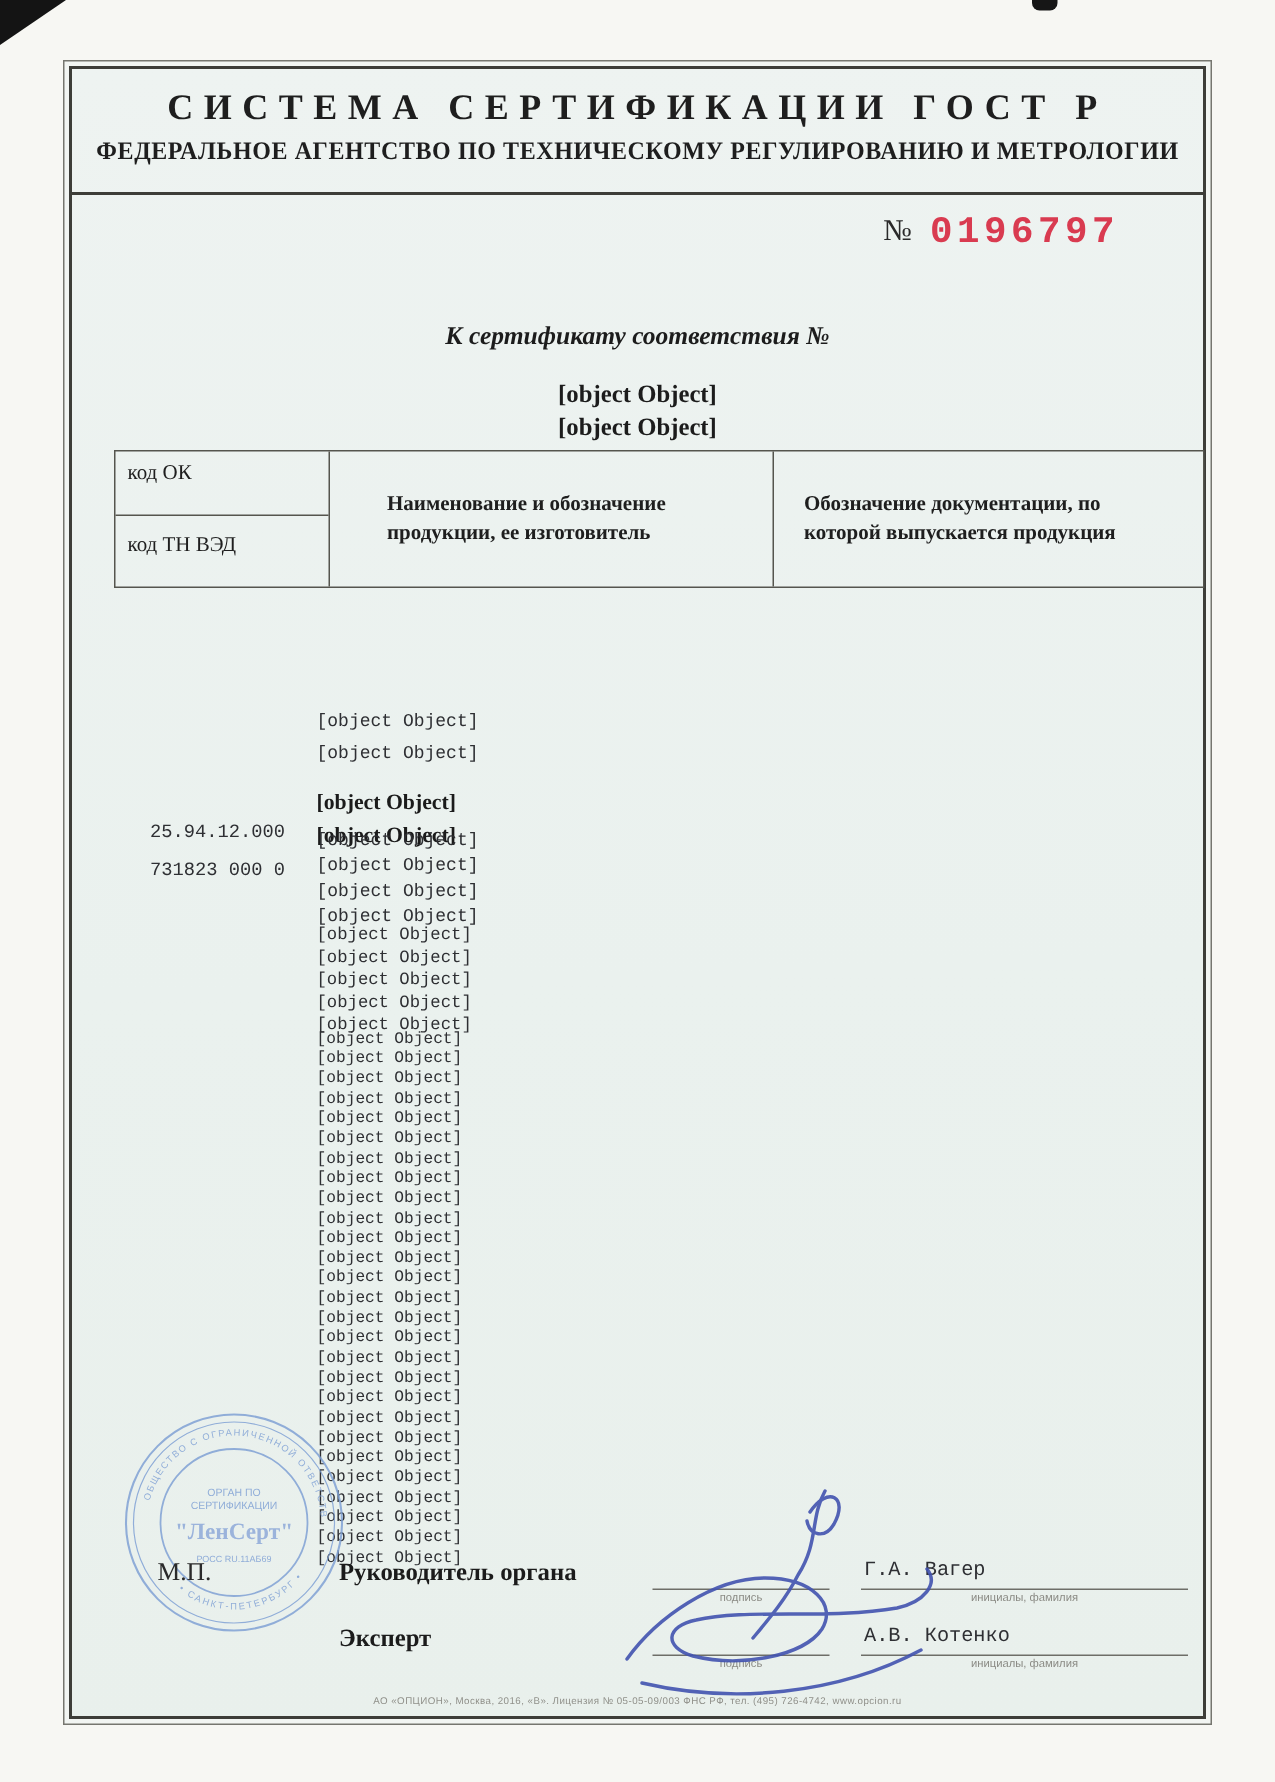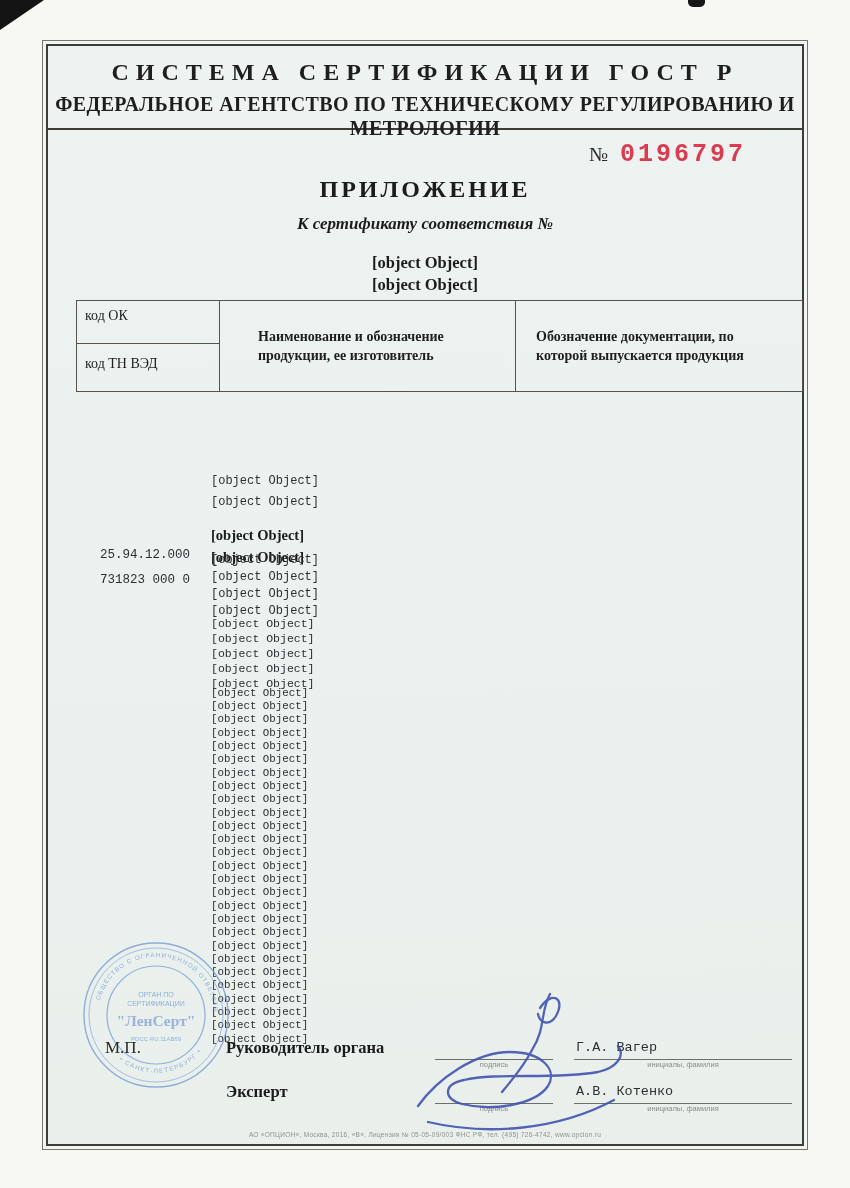--- a/index.html
+++ b/index.html
@@ -30,21 +30,21 @@
     position:relative;
   }
   .doc-header {
     height:84px; border-bottom:2px solid #3d3d38;
     text-align:center; padding-top:13px;
   }
   .doc-header .h1 {
     font-size:24px; font-weight:bold; letter-spacing:7px; color:#1e1e1e;
   }
   .doc-header .h2 {
-    font-size:20px; font-weight:bold; letter-spacing:0.4px; margin-top:7px; color:#1e1e1e;
+    font-size:16px; font-weight:bold; letter-spacing:0.4px; margin-top:7px; color:#1e1e1e;
     transform:scaleY(1.05);
   }
   .doc-number {
     position:absolute; top:94px; right:56px;
     display:flex; align-items:center; gap:12px;
   }
   .doc-number .no-sign { font-size:20px; color:#2a2a2a; }
   .doc-number .no-value {
     font-family:"Liberation Mono", "DejaVu Sans Mono", monospace;
     font-size:25px; letter-spacing:3px; color:#d93b50; font-weight:bold;
@@ -141,21 +141,20 @@
     <div class="doc-header">
       <div class="h1">СИСТЕМА СЕРТИФИКАЦИИ ГОСТ Р</div>
       <div class="h2">ФЕДЕРАЛЬНОЕ АГЕНТСТВО ПО ТЕХНИЧЕСКОМУ РЕГУЛИРОВАНИЮ И МЕТРОЛОГИИ</div>
     </div>
 
     <div class="doc-number">
       <span class="no-sign">№</span>
       <span class="no-value">0196797</span>
     </div>
 
-    <div class="doc-title">ПРИЛОЖЕНИЕ</div>
 
     <div class="cert-line">
       <span class="lbl">К сертификату соответствия №</span>
     </div>
 
     <div class="subtitle">
 
     <span class="line">[object Object]</span>
         <span class="line">[object Object]</span>
       </div>

